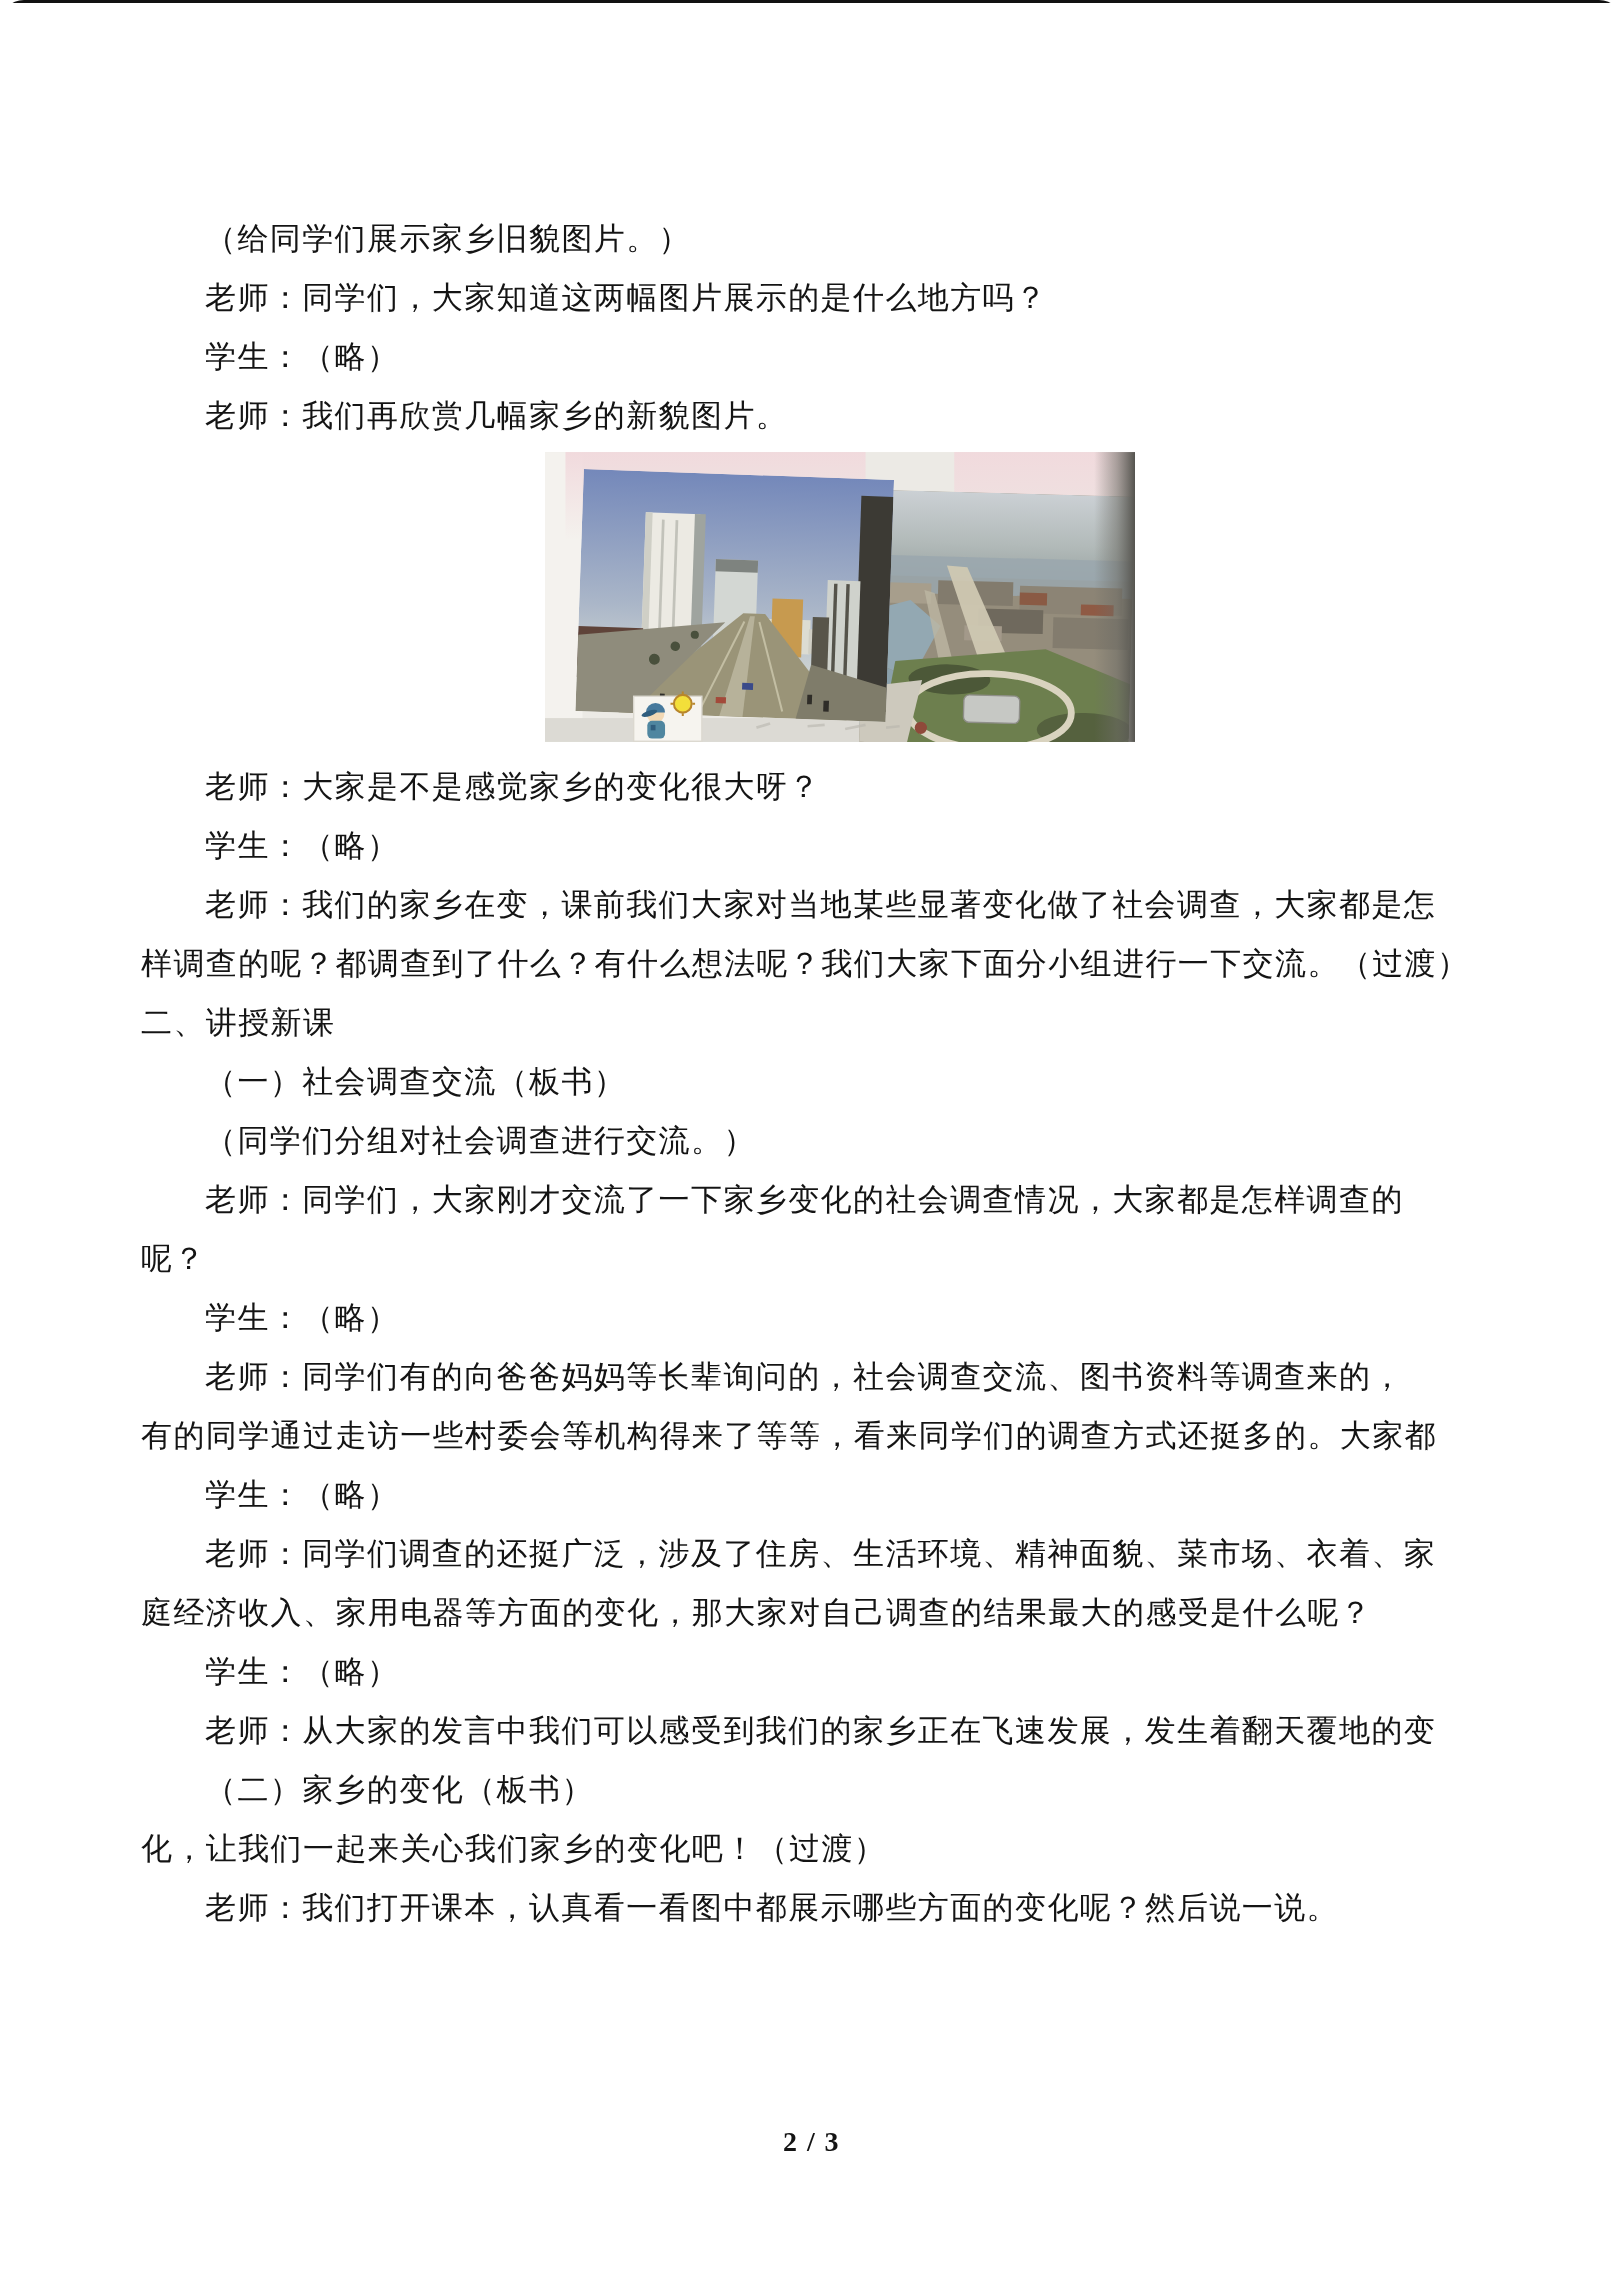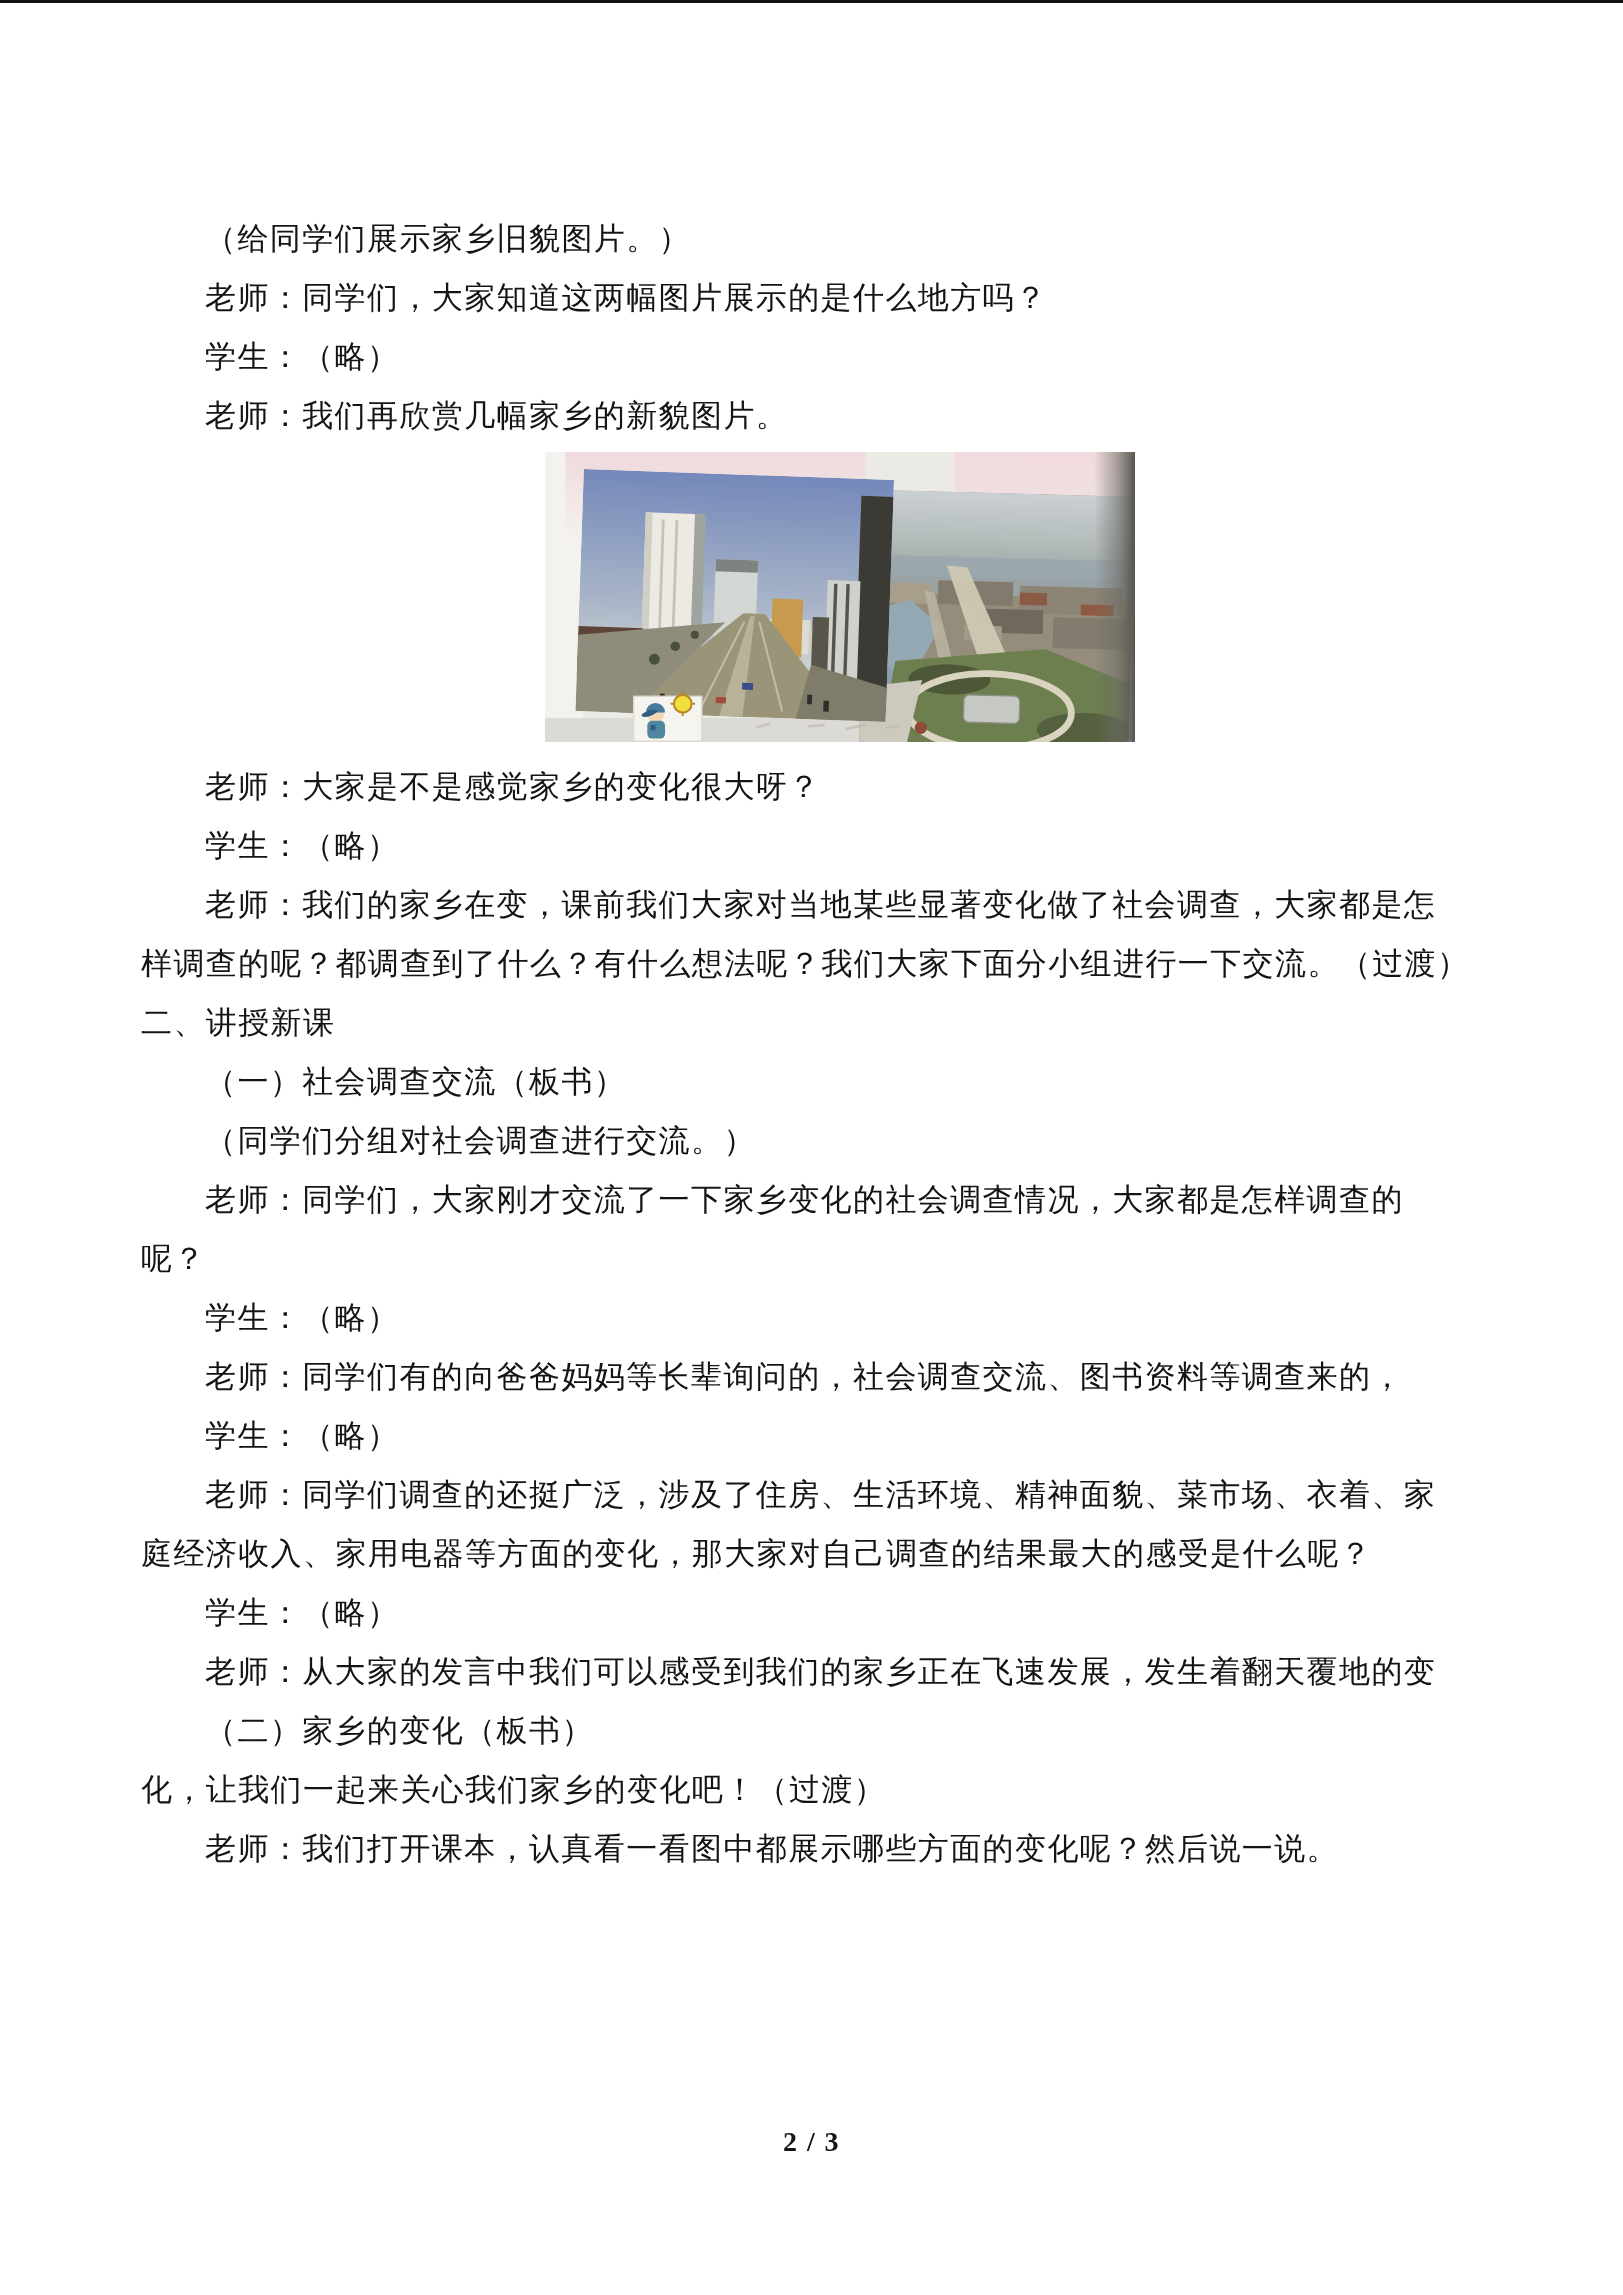--- a/index.html
+++ b/index.html
@@ -8,20 +8,21 @@
     background: #ffffff;
   }
   .page {
     position: relative;
     width: 1623px;
     height: 2295px;
     background: #ffffff;
     overflow: hidden;
     font-family: "Liberation Serif", "DejaVu Serif", serif;
     color: #141414;
+    border-radius: 24px;
   }
   .top-rule {
     position: absolute;
     left: 0; top: 0;
     width: 100%; height: 3.4px;
     background: #111111;
   }
   .doc {
     position: absolute;
     left: 141px;
@@ -211,20 +212,21 @@
     <p class="line indent">学生：（略）</p>
     <p class="line indent">老师：我们的家乡在变，课前我们大家对当地某些显著变化做了社会调查，大家都是怎</p>
     <p class="line">样调查的呢？都调查到了什么？有什么想法呢？我们大家下面分小组进行一下交流。（过渡）</p>
     <p class="line">二、讲授新课</p>
     <p class="line indent">（一）社会调查交流（板书）</p>
     <p class="line indent">（同学们分组对社会调查进行交流。）</p>
     <p class="line indent">老师：同学们，大家刚才交流了一下家乡变化的社会调查情况，大家都是怎样调查的</p>
     <p class="line">呢？</p>
     <p class="line indent">学生：（略）</p>
     <p class="line indent">老师：同学们有的向爸爸妈妈等长辈询问的，社会调查交流、图书资料等调查来的，</p>
+    <p class="line">有的同学通过走访一些村委会等机构得来了等等，看来同学们的调查方式还挺多的。大家都</p>
     <p class="line indent">学生：（略）</p>
     <p class="line indent">老师：同学们调查的还挺广泛，涉及了住房、生活环境、精神面貌、菜市场、衣着、家</p>
     <p class="line">庭经济收入、家用电器等方面的变化，那大家对自己调查的结果最大的感受是什么呢？</p>
     <p class="line indent">学生：（略）</p>
     <p class="line indent">老师：从大家的发言中我们可以感受到我们的家乡正在飞速发展，发生着翻天覆地的变</p>
     <p class="line indent">（二）家乡的变化（板书）</p>
     <p class="line">化，让我们一起来关心我们家乡的变化吧！（过渡）</p>
     <p class="line indent">老师：我们打开课本，认真看一看图中都展示哪些方面的变化呢？然后说一说。</p>
   </div>
 

